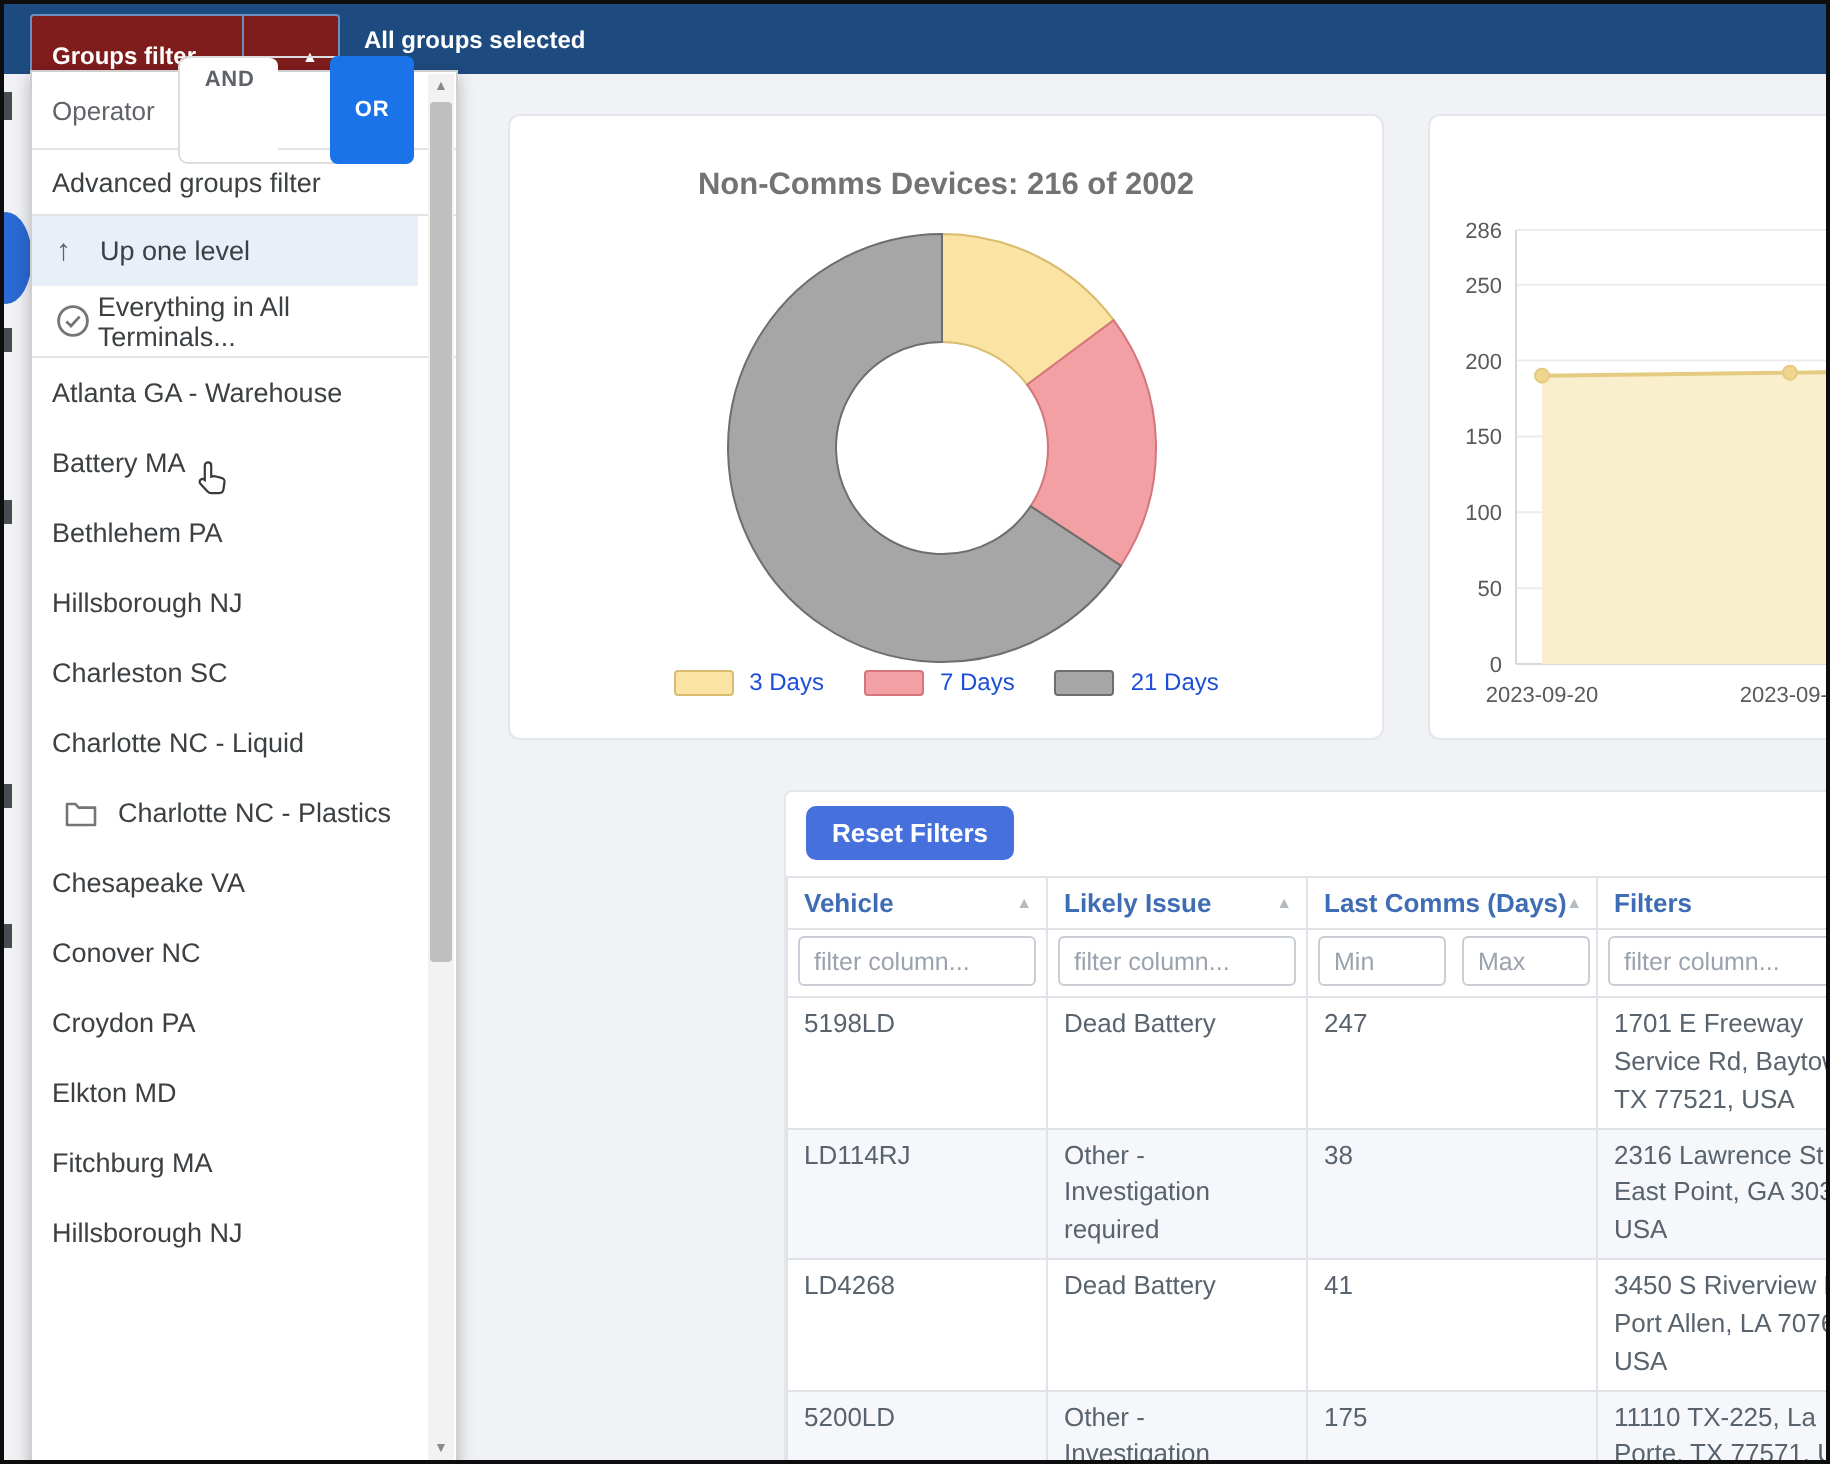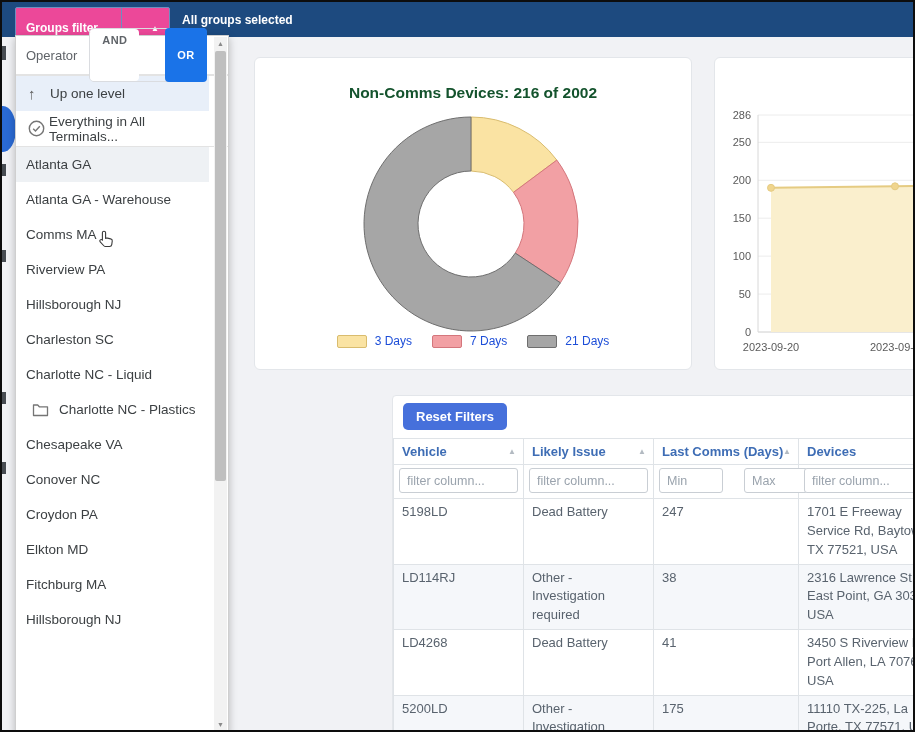--- a/index.html
+++ b/index.html
@@ -6,21 +6,21 @@
   *{box-sizing:border-box;}
   .screen{
     position:relative;width:915px;height:732px;overflow:hidden;
     background:#f1f2f5;border:2px solid #0d0d0d;
     font-family:"Liberation Sans","DejaVu Sans",sans-serif;
   }
   
   .topbar{position:absolute;left:0;top:0;width:100%;height:35px;background:#1d4a7f;z-index:10;}
   .gf-btn{
     position:absolute;left:13px;top:5px;width:155px;height:42px;
-    background:#ec4899;border:1px solid #6d8fbf;border-radius:2px;
+    background:#7f1d1d;border:1px solid #6d8fbf;border-radius:2px;
     display:flex;align-items:center;color:#fff;font-size:12px;font-weight:700;cursor:pointer;gap:19px;
   }
   .gf-label{padding-left:10px;flex:1;}
   .gf-divider{width:1px;height:100%;background:#6d8fbf;}
   .gf-caret{width:28px;text-align:center;font-size:8px;}
   .selected-summary{position:absolute;left:180px;top:0;height:35px;display:flex;align-items:center;color:#fff;font-size:12px;font-weight:700;}
   
   .dropdown{
     position:absolute;left:13px;top:33px;width:214px;height:699px;z-index:20;
     background:#fff;border:1px solid #cfcfcf;box-shadow:0 3px 8px rgba(0,0,0,.25);
@@ -44,21 +44,21 @@
   .dd-scrollbar{position:absolute;right:1px;top:1px;width:13px;height:697px;background:#f2f2f2;}
   .dd-sb-up,.dd-sb-down{position:absolute;left:0;width:13px;height:13px;color:#8a8a8a;font-size:7px;text-align:center;line-height:13px;cursor:pointer;}
   .dd-sb-up{top:0;}
   .dd-sb-down{bottom:3px;}
   .dd-sb-thumb{position:absolute;left:1px;top:14px;width:11px;height:430px;background:#bfbfbf;border-radius:2px;cursor:pointer;}
   
   .cursor-hand{position:absolute;left:82px;top:194px;z-index:30;pointer-events:none;}
   
   .card{position:absolute;background:#fff;border:1px solid #e3e6ea;border-radius:6px;}
   .donut-card{left:252px;top:55px;width:438px;height:313px;}
-  .donut-title{text-align:center;margin-top:26px;font-size:15.5px;font-weight:700;color:#14532d;}
+  .donut-title{text-align:center;margin-top:26px;font-size:15.5px;font-weight:700;color:#737373;}
   .donut-legend{position:absolute;left:0;top:276px;width:100%;display:flex;justify-content:center;gap:20px;}
   .legend-item{display:flex;align-items:center;gap:8px;cursor:pointer;}
   .legend-swatch{width:30px;height:13px;border-radius:2px;border:1px solid #999;}
   .legend-label{font-size:12px;color:#1d4ed8;}
   .line-card{left:712px;top:55px;width:240px;height:313px;}
   
   .table-card{left:390px;top:393px;width:560px;height:360px;border-radius:4px;}
   .reset-btn{
     position:absolute;left:10px;top:7px;background:#4670db;color:#fff;border:none;
     font-size:13px;font-weight:600;padding:6px 13px;border-radius:5px;cursor:pointer;
@@ -67,21 +67,21 @@
   .grid{position:absolute;left:0;top:42px;width:560px;border-collapse:collapse;table-layout:fixed;}
   .grid th,.grid td{border:1px solid #dfe3e7;padding:4px 8px;text-align:left;vertical-align:top;}
   .grid th{color:#3e6db5;font-size:13px;font-weight:700;height:26px;position:relative;padding-top:5px;}
   .sort-caret{position:absolute;right:7px;top:8px;font-size:8px;color:#b3bac2;cursor:pointer;}
   .filter-cell{padding:3px 5px 5px 5px !important;}
   .filter-cell input{
     width:100%;height:25px;border:1px solid #c9ced4;border-radius:3px;padding:0 7px;
     font-size:12.5px;color:#555;font-family:inherit;outline:none;
   }
   .filter-cell input::placeholder{color:#9aa3ad;}
-  .minmax{display:flex;gap:21px;}
+  .minmax{display:flex;gap:8px;}
   .minmax input{width:64px;}
   .grid td{font-size:13px;color:#59636e;line-height:1.45;}
   .grid tr.stripe td{background:#f5f7fa;}
   
   .edge-circle{position:absolute;left:-12px;top:104px;width:26px;height:46px;border-radius:50%;background:#2a6ad4;z-index:5;}
   .edge-nub{position:absolute;left:0;width:4px;background:#474c52;z-index:5;}
   .bottom-frag{position:absolute;left:16px;top:726px;height:5px;background:#27406a;z-index:5;}
   svg text{font-family:"Liberation Sans","DejaVu Sans",sans-serif;}
 </style>
 </head>
@@ -164,21 +164,21 @@
         <col style="width:130px">
           <col style="width:130px">
           <col style="width:145px">
           <col style="width:155px">
       </colgroup>
       <thead id="grid-head">
           <tr>
             <th><span>Vehicle</span><span class="sort-caret">▲</span></th>
             <th><span>Likely Issue</span><span class="sort-caret">▲</span></th>
             <th><span>Last Comms (Days)</span><span class="sort-caret">▲</span></th>
-            <th><span>Devices</span></th>
+            <th><span>Filters</span></th>
           </tr>
           <tr>
             <td class="filter-cell"><input placeholder="filter column..." style=""></td>
             <td class="filter-cell"><input placeholder="filter column..." style=""></td>
             <td class="filter-cell">
               <div class="minmax">
                 <input placeholder="Min" style="">
                 <input placeholder="Max" style="">
               </div>
             </td>
@@ -216,49 +216,47 @@
 
   <div class="dropdown">
     <div class="dd-operator">
       <span class="dd-op-label">Operator</span>
       <span class="op-toggle">
         <span class="op-and">AND</span>
         <span class="op-or">OR</span>
       </span>
     </div>
     <div class="dd-divider"></div>
+    <div class="dd-advanced">Advanced groups filter</div>
     <div class="dd-divider"></div>
 
     <div class="dd-action dd-uplevel">
       <span class="act-icon" style="font-size:15px;font-weight:600;">↑</span>
       <span>Up one level</span>
     </div>
     <div class="dd-action">
       <span class="act-icon">
         <svg width="17" height="17" viewBox="0 0 17 17">
             <circle cx="8.5" cy="8.5" r="7.2" fill="none" stroke="#757575" stroke-width="1.4"></circle>
             <path d="M5.2 8.7 L7.5 11 L11.8 6.3" fill="none" stroke="#757575" stroke-width="1.4"></path>
           </svg>
       </span>
       <span>Everything in All Terminals...</span>
     </div>
     <div class="dd-divider"></div>
 
     <div class="dd-list" id="dd-list">
-        <div class="dd-item hover">
-          <span>Atlanta GA</span>
-        </div>
         <div class="dd-item">
           <span>Atlanta GA - Warehouse</span>
         </div>
         <div class="dd-item">
-          <span>Comms MA</span>
-        </div>
-        <div class="dd-item">
-          <span>Riverview PA</span>
+          <span>Battery MA</span>
+        </div>
+        <div class="dd-item">
+          <span>Bethlehem PA</span>
         </div>
         <div class="dd-item">
           <span>Hillsborough NJ</span>
         </div>
         <div class="dd-item">
           <span>Charleston SC</span>
         </div>
         <div class="dd-item">
           <span>Charlotte NC - Liquid</span>
         </div>

